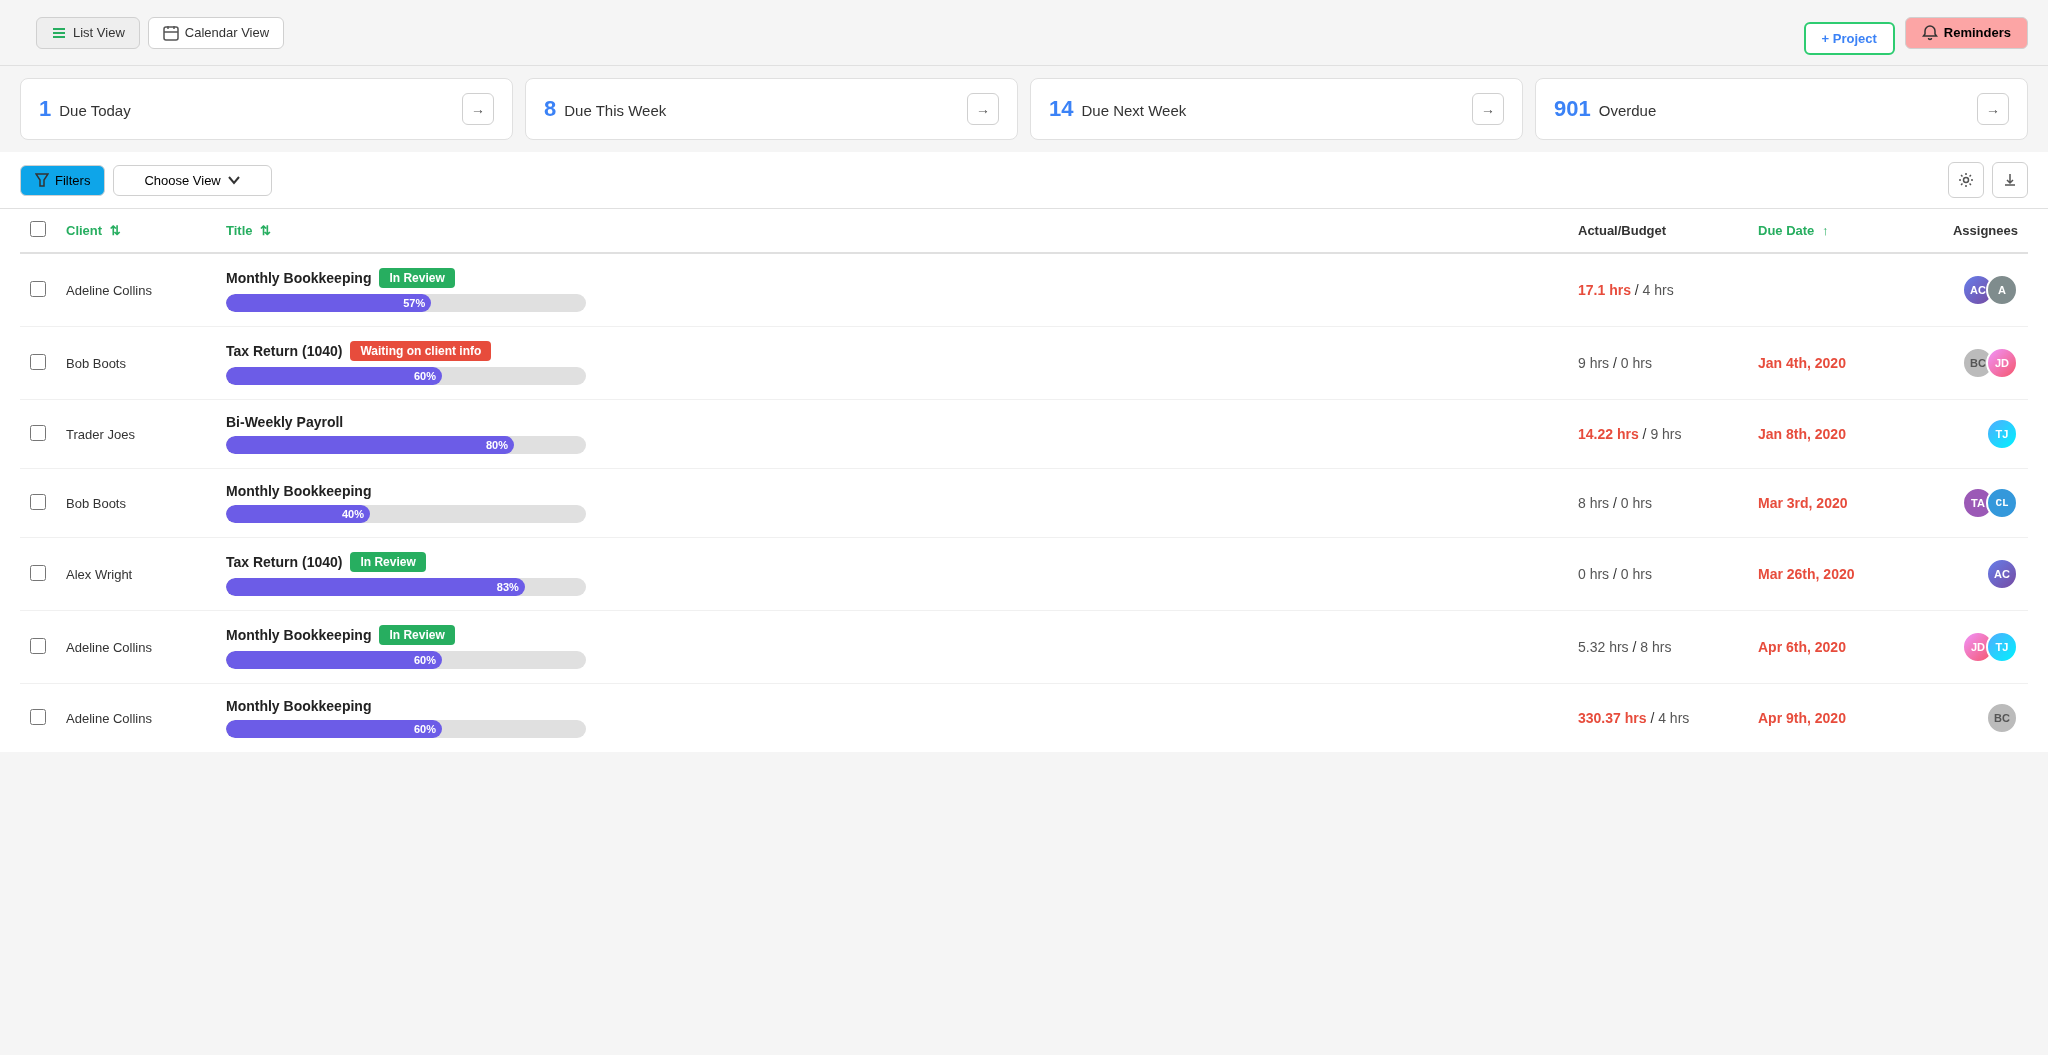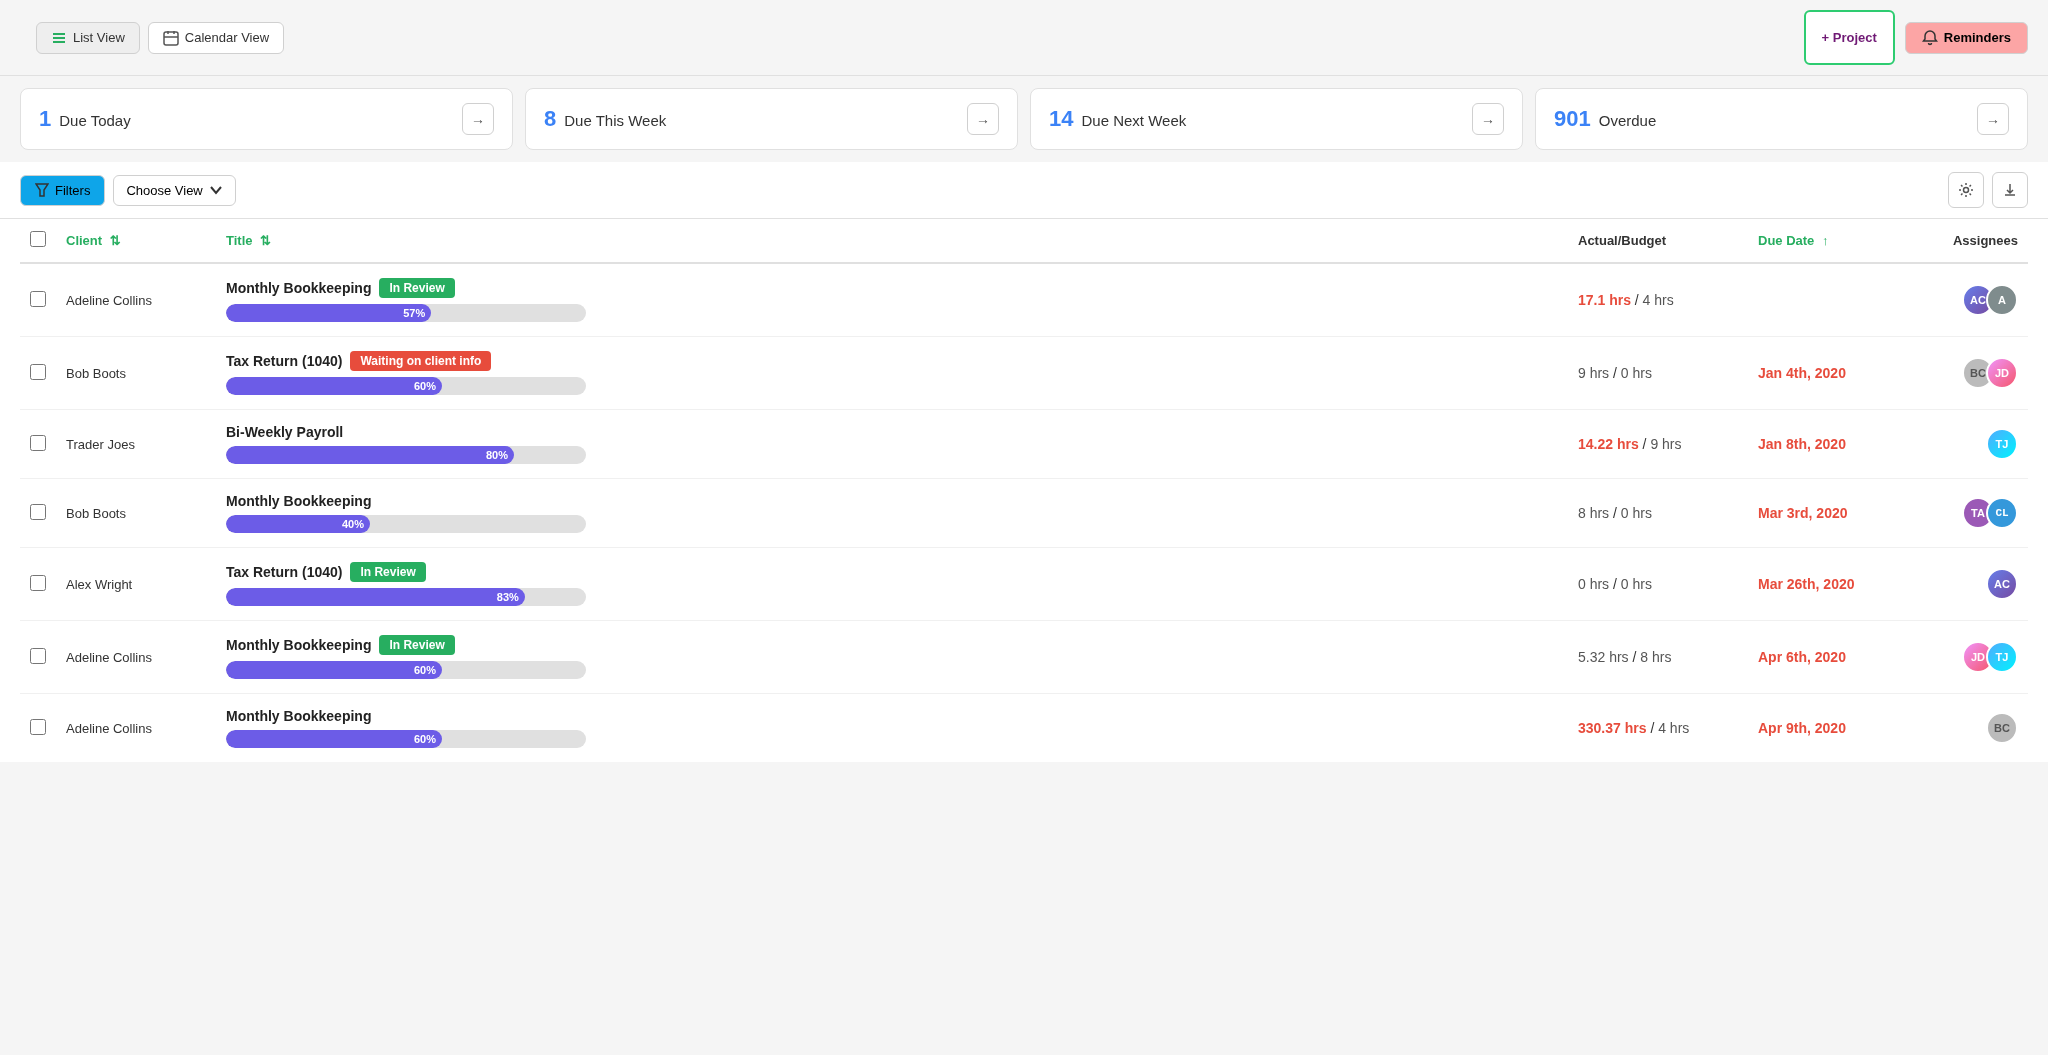--- a/index.html
+++ b/index.html
@@ -14,22 +14,22 @@
       display: flex; align-items: center; gap: 6px;
       padding: 7px 14px; border-radius: 6px; border: 1px solid #d0d0d0;
       background: #fff; cursor: pointer; font-size: 13px; font-weight: 500; color: #333;
     }
     .view-btn.active { background: #eee; }
     .view-btn svg { width: 16px; height: 16px; }
 
     .top-right { display: flex; gap: 10px; align-items: center; }
     .project-btn {
       display: flex; align-items: center; gap: 6px;
-      padding: 18px 16px; border: 2px solid #2ecc71; border-radius: 6px;
-      background: #fff; color: #701a75; font-weight: 600; font-size: 13px; cursor: pointer;
+      padding: 7px 16px; border: 2px solid #2ecc71; border-radius: 6px;
+      background: #fff; color: #3b82f6; font-weight: 600; font-size: 13px; cursor: pointer; margin-top: 12px;
     }
     .reminders-btn {
       display: flex; align-items: center; gap: 6px;
       padding: 7px 16px; border: 1px solid #d0d0d0; border-radius: 6px;
       background: #fca5a5; font-weight: 600; font-size: 13px; cursor: pointer; text-align: right;
     }
 
     .summary-bar {
       display: flex; gap: 0; padding: 12px 20px; background: #f5f5f5;
     }
@@ -61,21 +61,21 @@
     .search-box input {
       border: none; outline: none; font-size: 13px; color: #555; width: 100%; background: transparent;
     }
     .filter-btn {
       display: flex; align-items: center; gap: 6px;
       padding: 7px 14px; border: 1px solid #d0d0d0; border-radius: 6px;
       background: #0ea5e9; cursor: pointer; font-size: 13px; font-weight: 500;
     }
     .choose-view-btn {
       display: flex; align-items: center; gap: 6px;
-      padding: 7px 12px; border: 1px solid #d0d0d0; border-radius: 6px;
+      padding: 7px 30px; border: 1px solid #d0d0d0; border-radius: 6px;
       background: #fff; cursor: pointer; font-size: 13px; font-weight: 500;
     }
     .toolbar-right { display: flex; gap: 8px; }
     .icon-btn {
       width: 36px; height: 36px; border: 1px solid #d0d0d0; border-radius: 6px;
       display: flex; align-items: center; justify-content: center; background: #fff; cursor: pointer;
     }
 
     .table-container { background: #fff; padding: 0 20px; }
     .table { width: 100%; border-collapse: collapse; }

